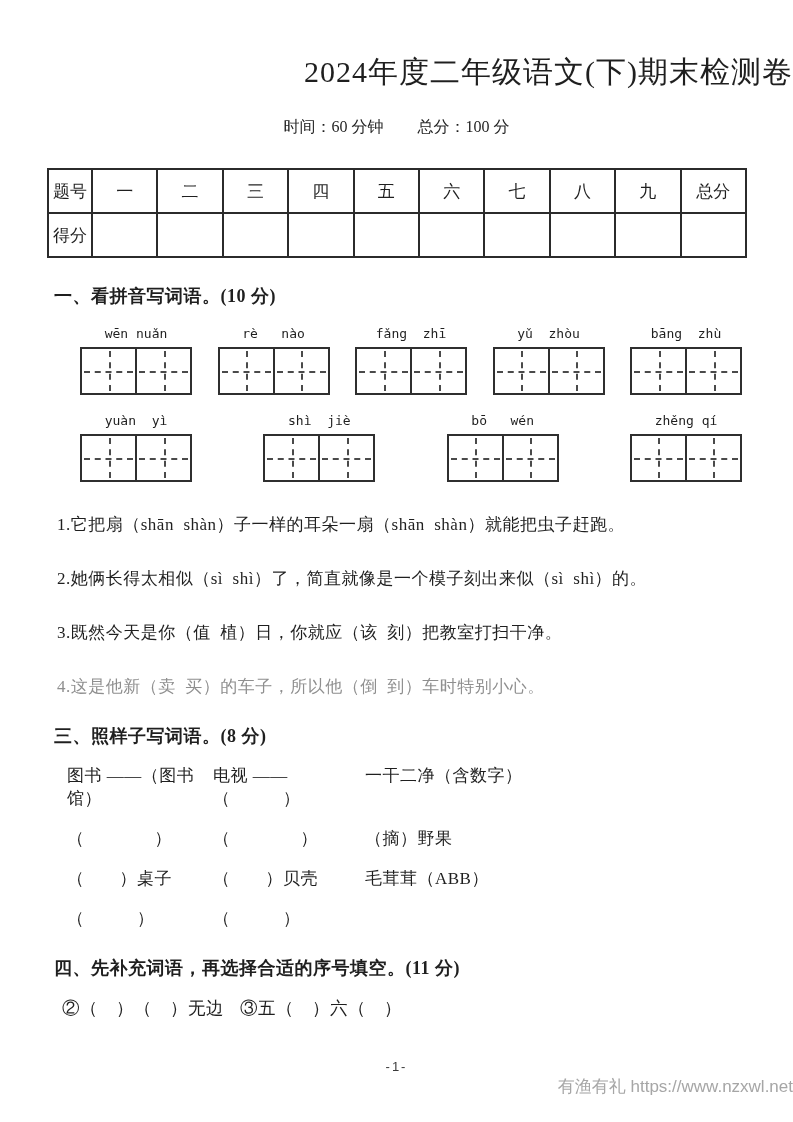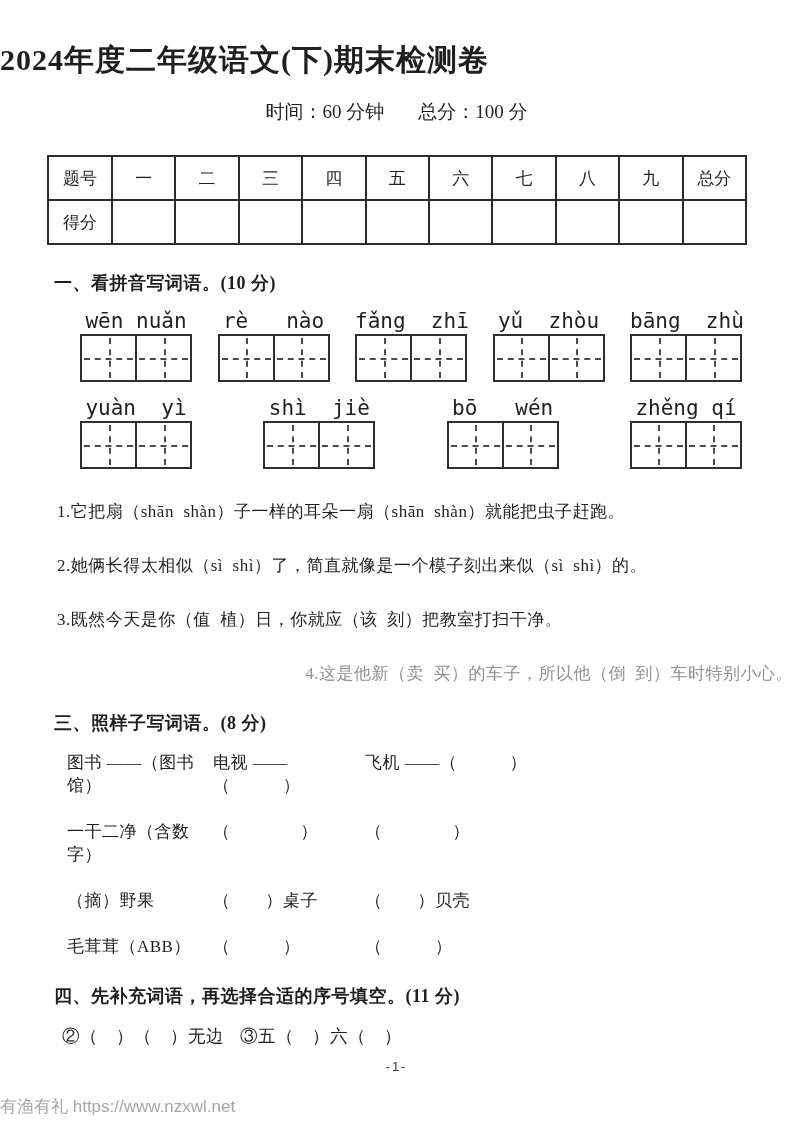--- a/index.html
+++ b/index.html
@@ -9,70 +9,70 @@
     position: relative;
     width: 793px;
     height: 1122px;
     margin: 0 auto;
     background: #ffffff;
     color: #1f1f1f;
     overflow: hidden;
   }
   
   .title {
-    margin-top: 40px;
-    text-align: left;
+    margin-top: 52px;
+    text-align: right;
     font-size: 30px;
-    font-weight: bold;
+    font-weight: normal;
     letter-spacing: 1px;
     white-space: pre-wrap;
   }
   .subtitle {
-    margin-top: 18px;
-    text-align: center;
-    font-size: 19px;
+    margin-top: 24px;
+    text-align: center;
+    font-size: 16px;
     white-space: pre-wrap;
   }
   .subtitle .gap { display: inline-block; width: 34px; }
   
   .score-table {
     margin: 30px 0 0 47px;
     border-collapse: collapse;
     table-layout: fixed;
     width: 700px;
     font-size: 17px;
   }
   .score-table td {
     border: 2px solid #2b2b2b;
     text-align: center;
     vertical-align: middle;
     height: 44px;
     white-space: pre-wrap;
   }
-  .score-table td.lbl { width: 64px; }
+  .score-table td.lbl { width: 44px; }
   
   .sec-heading {
     margin: 26px 0 0 54px;
     font-size: 18px;
     font-weight: bold;
     letter-spacing: 0.5px;
     white-space: pre-wrap;
   }
   
   .pin-row {
     margin: 15px 0 0 80px;
     width: 662px;
     display: flex;
     justify-content: space-between;
   }
   .pin-group { width: 112px; }
   .pin-label {
     text-align: center;
     font-family: "DejaVu Sans Mono", monospace;
-    font-size: 21px;
+    font-size: 13px;
     white-space: pre;
     height: 22px;
     line-height: 22px;
   }
   .writing-box {
     margin-top: 2px;
     display: flex;
     height: 48px;
     border: 2px solid #2f2f2f;
     background: #fff;
@@ -87,27 +87,27 @@
     content: ""; position: absolute; top: 50%; left: 2px; right: 2px;
     border-top: 2px dashed #4a4a4a;
   }
   
   .s2-item {
     margin: 31px 0 0 57px;
     font-size: 17px;
     letter-spacing: 0.5px;
     white-space: pre-wrap;
   }
-  .s2-item.muted { color: #8f8f8f; text-align: right; }
+  .s2-item.muted { color: #8f8f8f; }
   
   .s3-grid {
     margin: 16px 0 0 67px;
     display: grid;
     grid-template-columns: 146px 152px 1fr;
-    row-gap: 23px;
+    row-gap: 17px;
     font-size: 17px;
     letter-spacing: 0.5px;
   }
   .s3-grid > div { white-space: pre-wrap; }
   
   .s4-grid {
     margin: 16px 0 0 62px;
     display: grid;
     grid-template-columns: 178px 175px 1fr;
     row-gap: 21px;
@@ -121,23 +121,23 @@
     bottom: 48px;
     width: 100%;
     text-align: center;
     font-size: 13px;
     letter-spacing: 2px;
     color: #3a3a3a;
     font-family: "Liberation Sans", sans-serif;
   }
   .watermark {
     position: absolute;
-    bottom: 4px;
+    bottom: 24px;
     width: 100%;
-    text-align: left;
+    text-align: right;
     font-size: 17px;
     color: #a6a6a6;
     font-family: "Liberation Sans", sans-serif;
     white-space: pre-wrap;
   }
 </style>
 </head>
 <body>
 
 <div class="page">
@@ -250,21 +250,20 @@
 
   <p class="s2-item">1.它把扇（shān  shàn）子一样的耳朵一扇（shān  shàn）就能把虫子赶跑。</p>
   <p class="s2-item">2.她俩长得太相似（sì  shì）了，简直就像是一个模子刻出来似（sì  shì）的。</p>
   <p class="s2-item">3.既然今天是你（值  植）日，你就应（该  刻）把教室打扫干净。</p>
   <p class="s2-item muted">4.这是他新（卖  买）的车子，所以他（倒  到）车时特别小心。</p>
 
   <div class="sec-heading">三、照样子写词语。(8 分)</div>
   <div class="s3-grid">
     <div>图书 ——（图书馆）</div>
     <div>电视 ——（　　　）</div>
-    <div>飞机 ——（　　　）</div>
     <div>一干二净（含数字）</div>
     <div>（　　　　）</div>
     <div>（　　　　）</div>
     <div>（摘）野果</div>
     <div>（　　）桌子</div>
     <div>（　　）贝壳</div>
     <div>毛茸茸（ABB）</div>
     <div>（　　　）</div>
     <div>（　　　）</div>
   </div>

